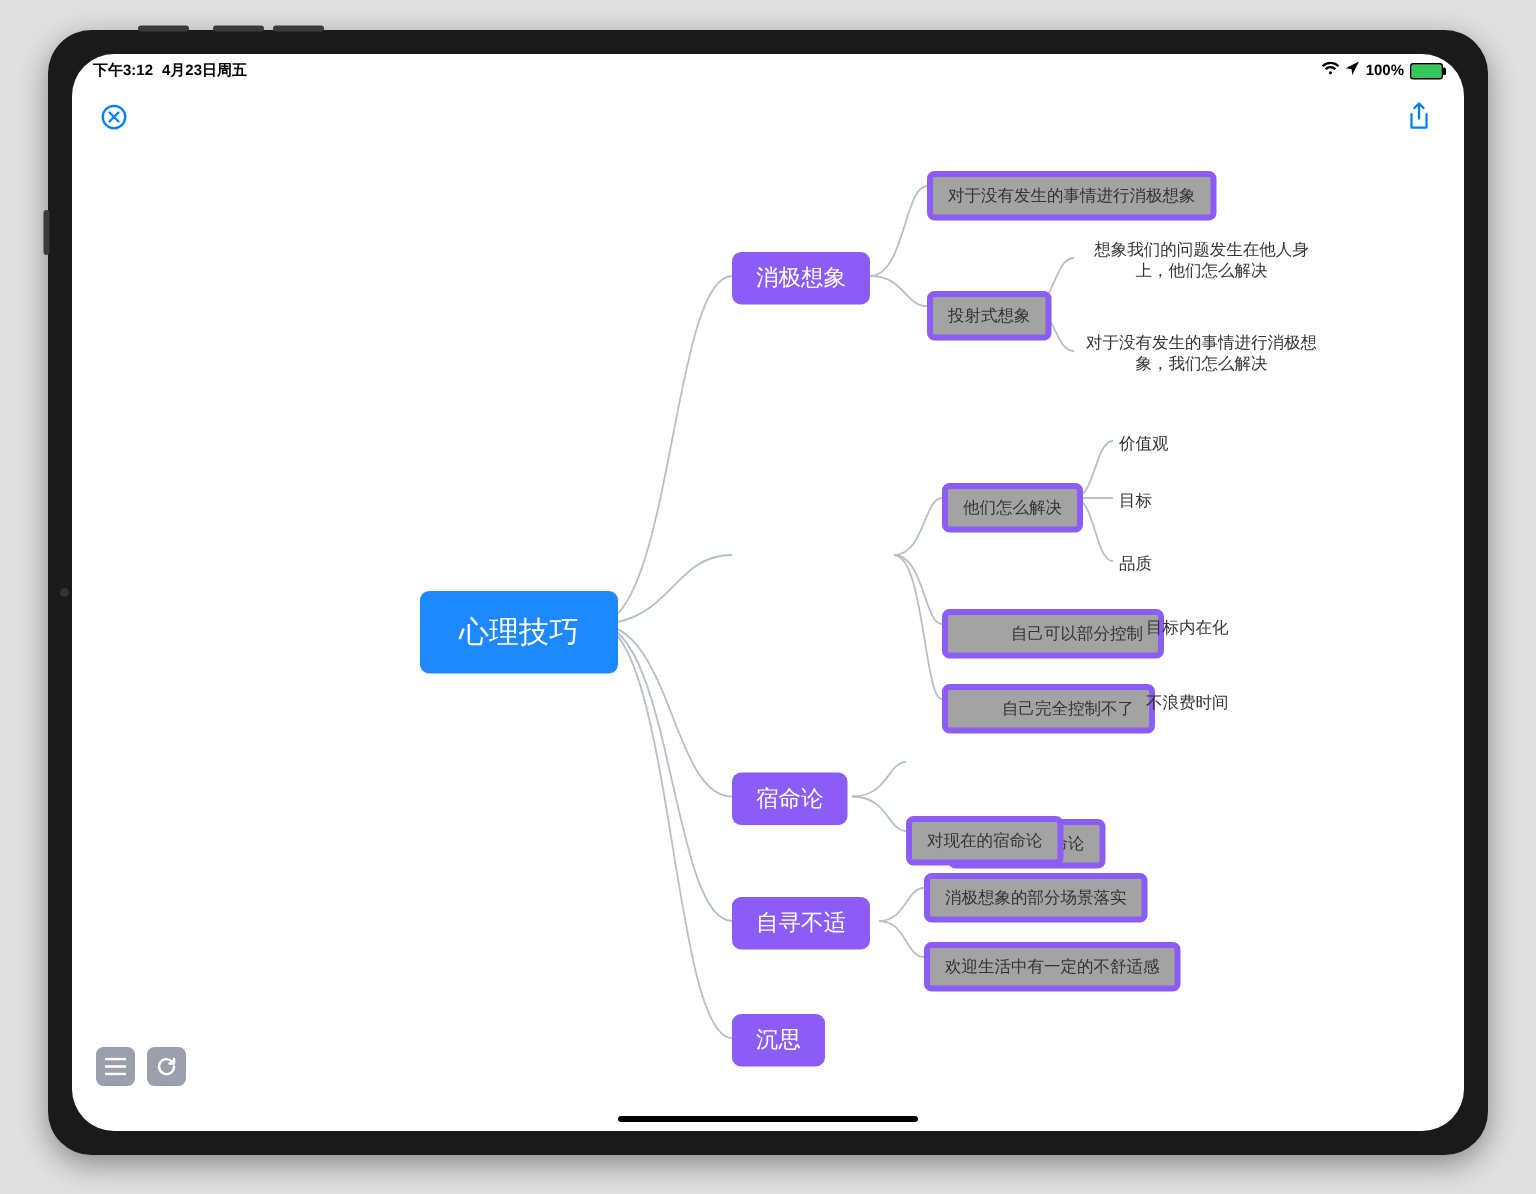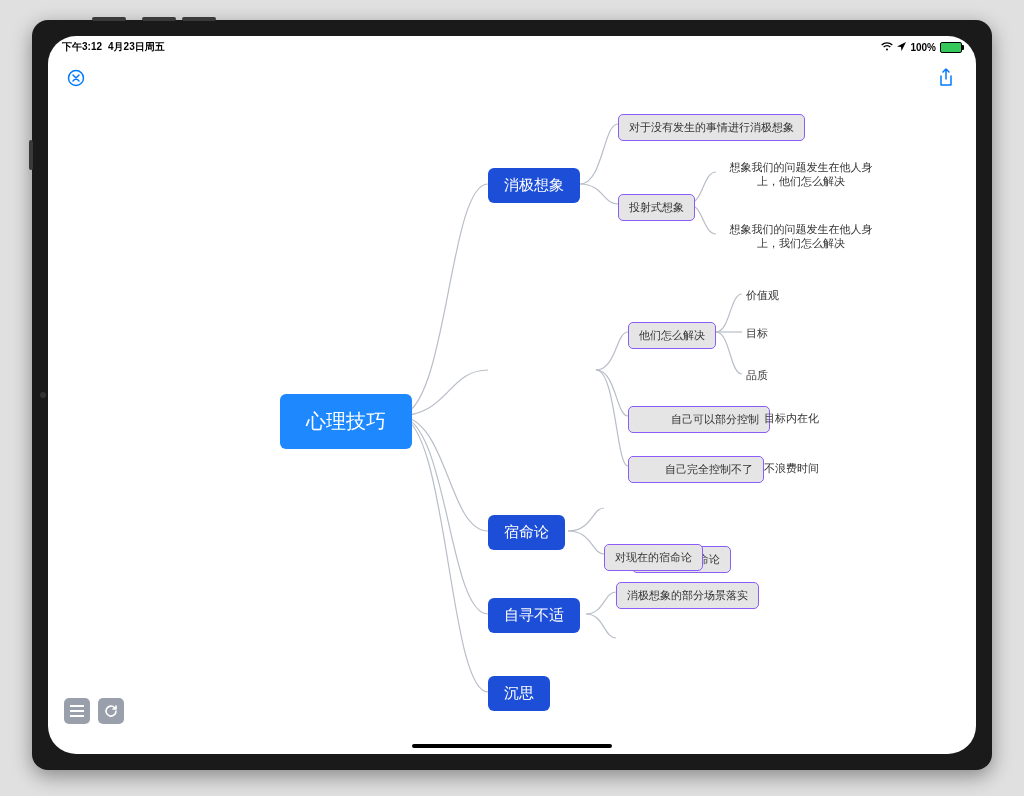--- a/index.html
+++ b/index.html
@@ -11,21 +11,21 @@
     font-family: -apple-system, "PingFang SC", "Helvetica Neue", sans-serif;
     overflow: hidden;
   }
   .device-frame {
     position: absolute;
     left: 32px;
     top: 20px;
     width: 960px;
     height: 750px;
     background: #1a1a1a;
-    border-radius: 16px;
+    border-radius: 29px;
     box-shadow: 0 6px 20px rgba(0,0,0,.4);
   }
   .screen {
     position: absolute;
     left: 16px;
     top: 16px;
     right: 16px;
     bottom: 16px;
     background: #fff;
     border-radius: 28px;
@@ -123,29 +123,29 @@
     border-radius: 6px;
   }
   .root {
     background: #1e88ff;
     color: #fff;
     font-size: 20px;
     font-weight: 500;
     padding: 14px 26px;
   }
   .branch {
-    background: #1d4ed8;
+    background: #8b5cf6;
     color: #fff;
     font-size: 15px;
     padding: 8px 16px;
   }
   .leaf {
-    background: #e5e5e5;
+    background: #a3a3a3;
     color: #333;
-    border: 1px solid #8b5cf6;
+    border: 4px solid #8b5cf6;
     padding: 5px 10px;
     font-size: 11px;
     border-radius: 5px;
   }
   .tiny {
     background: none;
     color: #333;
     font-size: 11px;
     padding: 2px 4px;
   }
@@ -261,37 +261,38 @@
         <path d="M538 578 C556 578 556 556 568 556"></path>
         <path d="M538 578 C556 578 556 602 568 602"></path>
       </svg>
 
       <div class="node root" style="left:232px; top:358px;">心理技巧</div>
 
       <div class="node branch" style="left:440px; top:132px;">消极想象</div>
       <div class="node leaf" style="left:570px; top:78px;">对于没有发生的事情进行消极想象</div>
       <div class="node leaf" style="left:570px; top:158px;">投射式想象</div>
       <div class="node tiny multiline" style="left:668px; top:122px; width:170px;">想象我们的问题发生在他人身上，他们怎么解决</div>
-      <div class="node tiny multiline" style="left:668px; top:184px; width:170px;">想象我们的问题发生在他人身上，我们怎么解决</div>
+      <div class="node tiny multiline" style="left:668px; top:184px; width:170px;">对于没有发生的事情进行消极想象，我们怎么解决</div>
 
       <div class="node leaf" style="left:580px; top:286px;">他们怎么解决</div>
       <div class="node tiny" style="left:694px; top:250px;">价值观</div>
       <div class="node tiny" style="left:694px; top:288px;">目标</div>
       <div class="node tiny" style="left:694px; top:330px;">品质</div>
       <div class="node leaf" style="left:580px; top:370px;padding-left:42px;">自己可以部分控制</div>
       <div class="node tiny" style="left:712px; top:373px;">目标内在化</div>
       <div class="node leaf" style="left:580px; top:420px;padding-left:36px;">自己完全控制不了</div>
       <div class="node tiny" style="left:712px; top:423px;">不浪费时间</div>
 
       <div class="node branch" style="left:440px; top:479px;">宿命论</div>
       <div class="node leaf" style="left:584px; top:462px;margin-top:48px;">对过去的宿命论</div>
       <div class="node leaf" style="left:556px; top:508px;">对现在的宿命论</div>
 
       <div class="node branch" style="left:440px; top:562px;">自寻不适</div>
       <div class="node leaf" style="left:568px; top:546px;">消极想象的部分场景落实</div>
+      <div class="node leaf" style="left:568px; top:592px;">欢迎生活中有一定的不舒适感</div>
 
       <div class="node branch" style="left:440px; top:640px;">沉思</div>
     </div>
 
     <div class="bottom-btn btn-list">
       <svg width="14" height="12" viewBox="0 0 14 12">
           <path d="M0 1h14M0 6h14M0 11h14" stroke="#fff" stroke-width="1.8"></path>
         </svg>
     </div>
     <div class="bottom-btn btn-refresh">

